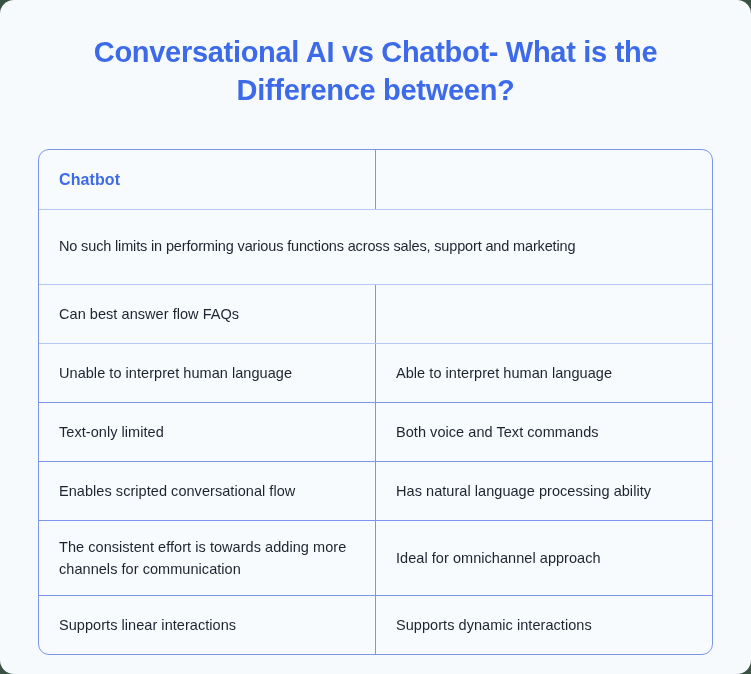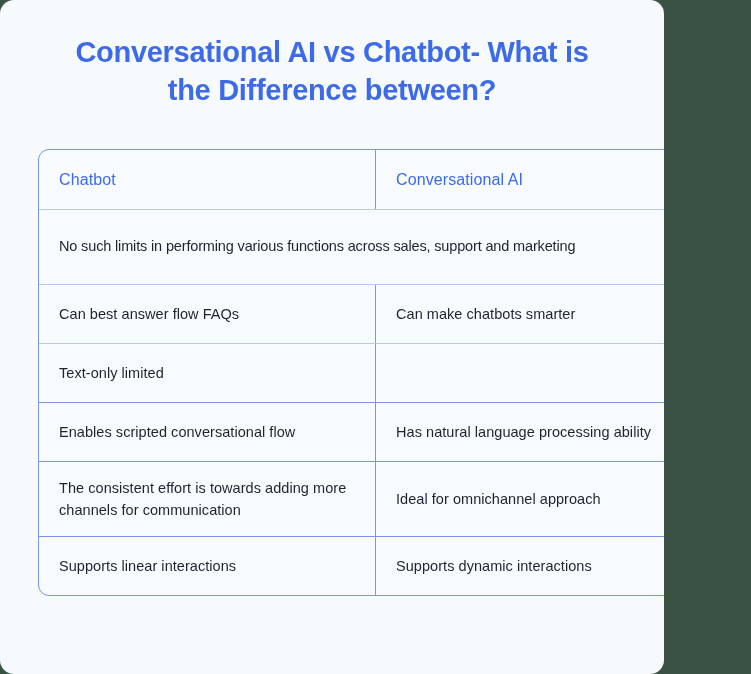--- a/index.html
+++ b/index.html
@@ -15,21 +15,21 @@
     background: #3a5244;
     font-family: "Liberation Sans", sans-serif;
     -webkit-font-smoothing: antialiased;
   }
 
   
   #page-canvas {
     position: absolute;
     left: 0;
     top: 0;
-    width: 664px;
+    width: 751px;
     height: 674px;
     background: #f6fafd;
     border-radius: 14px;
     overflow: hidden;
   }
 
   
   #title-block {
     padding: 34px 62px 0 62px;
     text-align: center;
@@ -87,21 +87,21 @@
 
   .cell.col-right {
     flex: 1 1 auto;
   }
 
   
   .header-row .cell { min-height: 59px; }
 
   .header-label {
     font-size: 16px;
-    font-weight: 400;
+    font-weight: 700;
     color: #3d6ae8;
     letter-spacing: 0.1px;
   }
 
   
   .cell-text {
     font-size: 14.5px;
     line-height: 1.53;
     color: #1e2330;
     letter-spacing: 0.05px;
@@ -123,44 +123,49 @@
   <div id="title-block">
     <h1 id="page-title">Conversational AI vs Chatbot- What is the Difference between?</h1>
   </div>
 
   <div id="comparison-table">
 
     <div class="table-row header-row">
       <div class="cell col-left">
         <span class="header-label">Chatbot</span>
       </div>
-      <div class="cell col-right">
-        <span class="header-label">Conversational AI</span>
-      </div>
     </div>
 
     <div class="table-row row-tall thin-divider">
       <div class="cell col-right">
         <span class="cell-text dense">No such limits in performing various functions across sales, support and marketing</span>
       </div>
     </div>
 
     <div class="table-row thin-divider">
       <div class="cell col-left">
         <span class="cell-text">Can best answer flow FAQs</span>
       </div>
+    </div>
+
+    <div class="table-row">
+      <div class="cell col-left">
+        <span class="cell-text">Unable to interpret human language</span>
+      </div>
       <div class="cell col-right">
-        <span class="cell-text">Can make chatbots smarter</span>
+        <span class="cell-text">Able to interpret human language</span>
       </div>
     </div>
-
 
     <div class="table-row">
       <div class="cell col-left">
         <span class="cell-text">Text-only limited</span>
+      </div>
+      <div class="cell col-right">
+        <span class="cell-text">Both voice and Text commands</span>
       </div>
     </div>
 
     <div class="table-row">
       <div class="cell col-left">
         <span class="cell-text">Enables scripted conversational flow</span>
       </div>
       <div class="cell col-right">
         <span class="cell-text">Has natural language processing ability</span>
       </div>

